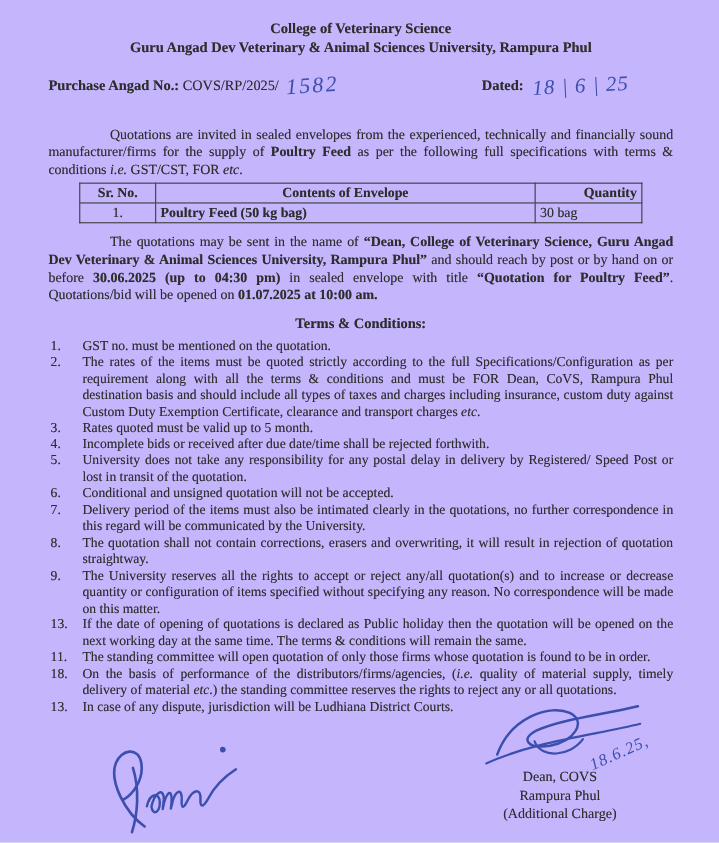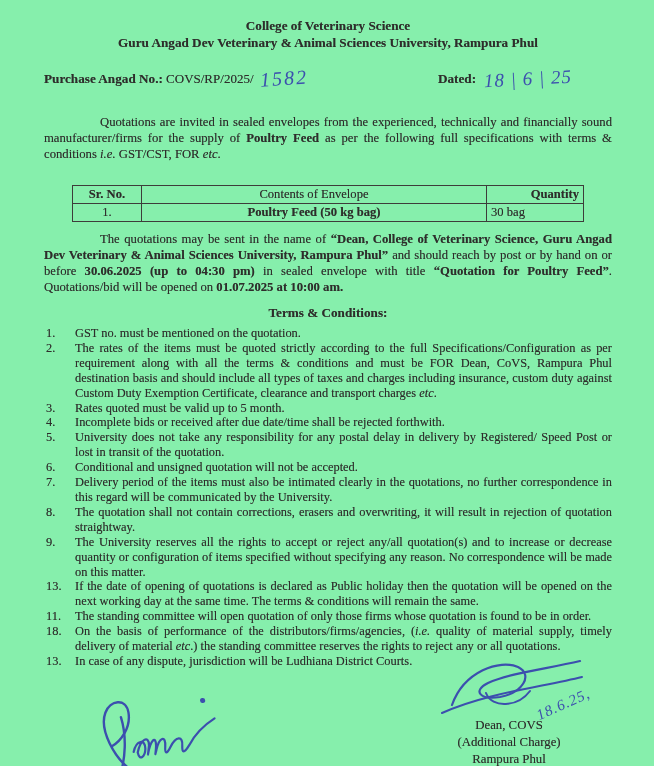--- a/index.html
+++ b/index.html
@@ -1,20 +1,20 @@
 <!DOCTYPE html>
 <html><head>
 <meta charset="utf-8">
 <style>
   html,body{margin:0;padding:0;background:#e8e8e8;}
   .page{
     position:relative;
     width:654px;height:766px;
     margin:0 auto;
-    background:#86efac;
+    background:#c4b5fd;
     box-sizing:border-box;
     padding:18px 42px 0 44px;
     font-family:"Liberation Serif",serif;
     color:#2e2d2b;
     overflow:hidden;
     text-shadow:0 0 .45px rgba(40,40,40,.45);
   }
   .b{font-weight:700}
   .i{font-style:italic}
   
@@ -43,31 +43,31 @@
     transform:rotate(-3deg);margin-left:8px;position:relative;top:2px;
   }
   .notice-right{margin-right:40px;}
   
   .para{
     margin:4px 0 0 0;font-size:12.7px;line-height:16px;text-align:justify;
   }
   .indent{text-indent:56px;margin-top:29px;}
   
   table.env{
-    border-collapse:collapse;margin:23px 0 0 28px;width:512px;
+    border-collapse:collapse;margin:4px 0 0 28px;width:512px;
     font-size:12.6px;
   }
   table.env th,table.env td{
     border:1px solid #3d3c3a;padding:0 4px;height:17px;
   }
   th.c1{width:60px;font-weight:700;text-align:center;}
-  th.c2{font-weight:400;text-align:center;}
+  th.c2{font-weight:700;text-align:center;}
   th.c3{width:88px;font-weight:700;text-align:right;padding-left:8px;}
   td.c1{text-align:center;height:16px;}
-  td.c2{font-weight:700;text-align:center;padding-left:10px;}
+  td.c2{font-weight:700;text-align:left;padding-left:10px;}
   td.c3{text-align:left;padding-left:8px;}
   
   .terms-heading{
     text-align:center;font-weight:700;font-size:13.2px;margin:10px 0 5px 0;
   }
   ol.terms{list-style:none;margin:0;padding:0 0 0 2px;}
   ol.terms li{
     display:flex;font-size:12.4px;line-height:14.9px;
   }
   ol.terms .num{flex:0 0 29px;}
@@ -200,19 +200,19 @@
     <div class="sign-right">
       <div class="sig-scribble">
         <svg class="ink" width="150" height="62" viewBox="0 0 150 62">
           <path d="M18,50 C30,16 66,4 84,12 C100,20 88,38 66,42 C46,45 38,36 54,28 C76,18 112,14 146,6" stroke-width="2.2"></path>
           <path d="M52,38 C58,54 84,52 96,36" stroke-width="2"></path>
           <path d="M8,58 C52,38 108,32 148,22" stroke-width="2"></path>
         </svg>
         <span class="hand sig-date">18.6.25,</span>
       </div>
       <div class="sig-line">Dean, COVS</div>
+      <div class="sig-line">Rampura Phul</div>
       <div class="sig-line">(Additional Charge)</div>
-      <div class="sig-line">Rampura Phul</div>
     </div>
 
   </div>
 
 </div>
 
 </body></html>

